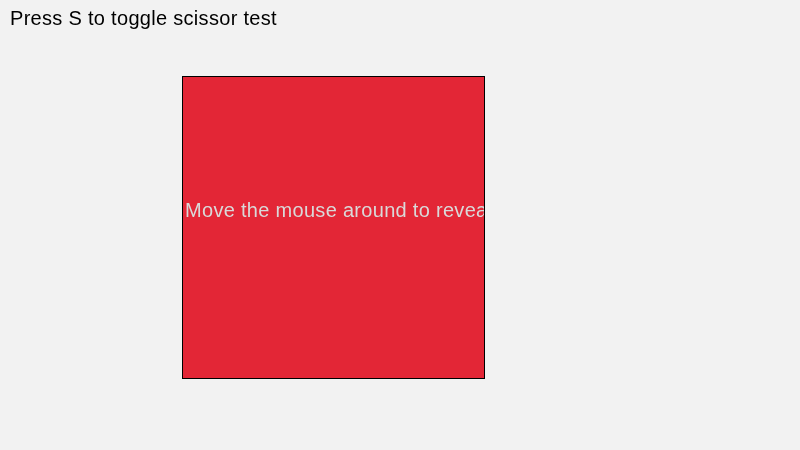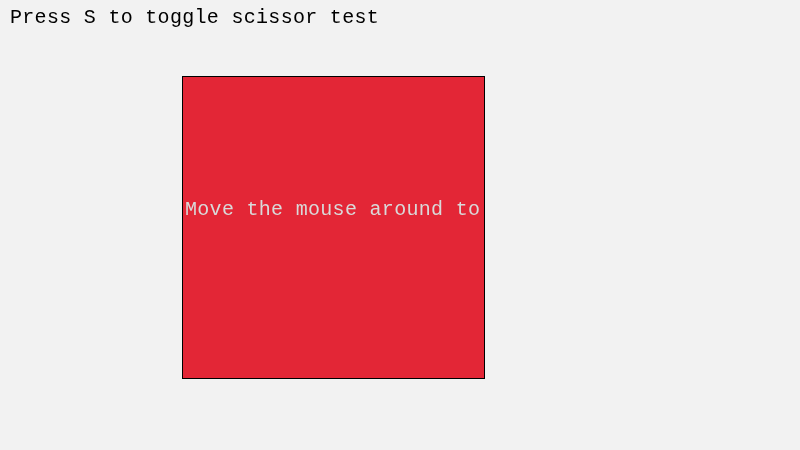--- a/index.html
+++ b/index.html
@@ -6,21 +6,21 @@
   html, body {
     margin: 0;
     padding: 0;
     background: #ffffff;
   }
   #app {
     position: relative;
     width: 800px;
     height: 450px;
     overflow: hidden;
-    font-family: Liberation Mono, monospace;
+    font-family: Liberation Sans, sans-serif;
     -webkit-font-smoothing: none;
     font-smooth: never;
   }
   #canvas-bg {
     position: absolute;
     inset: 0;
     background: #f2f2f2;
   }
   
   #hint-text {

